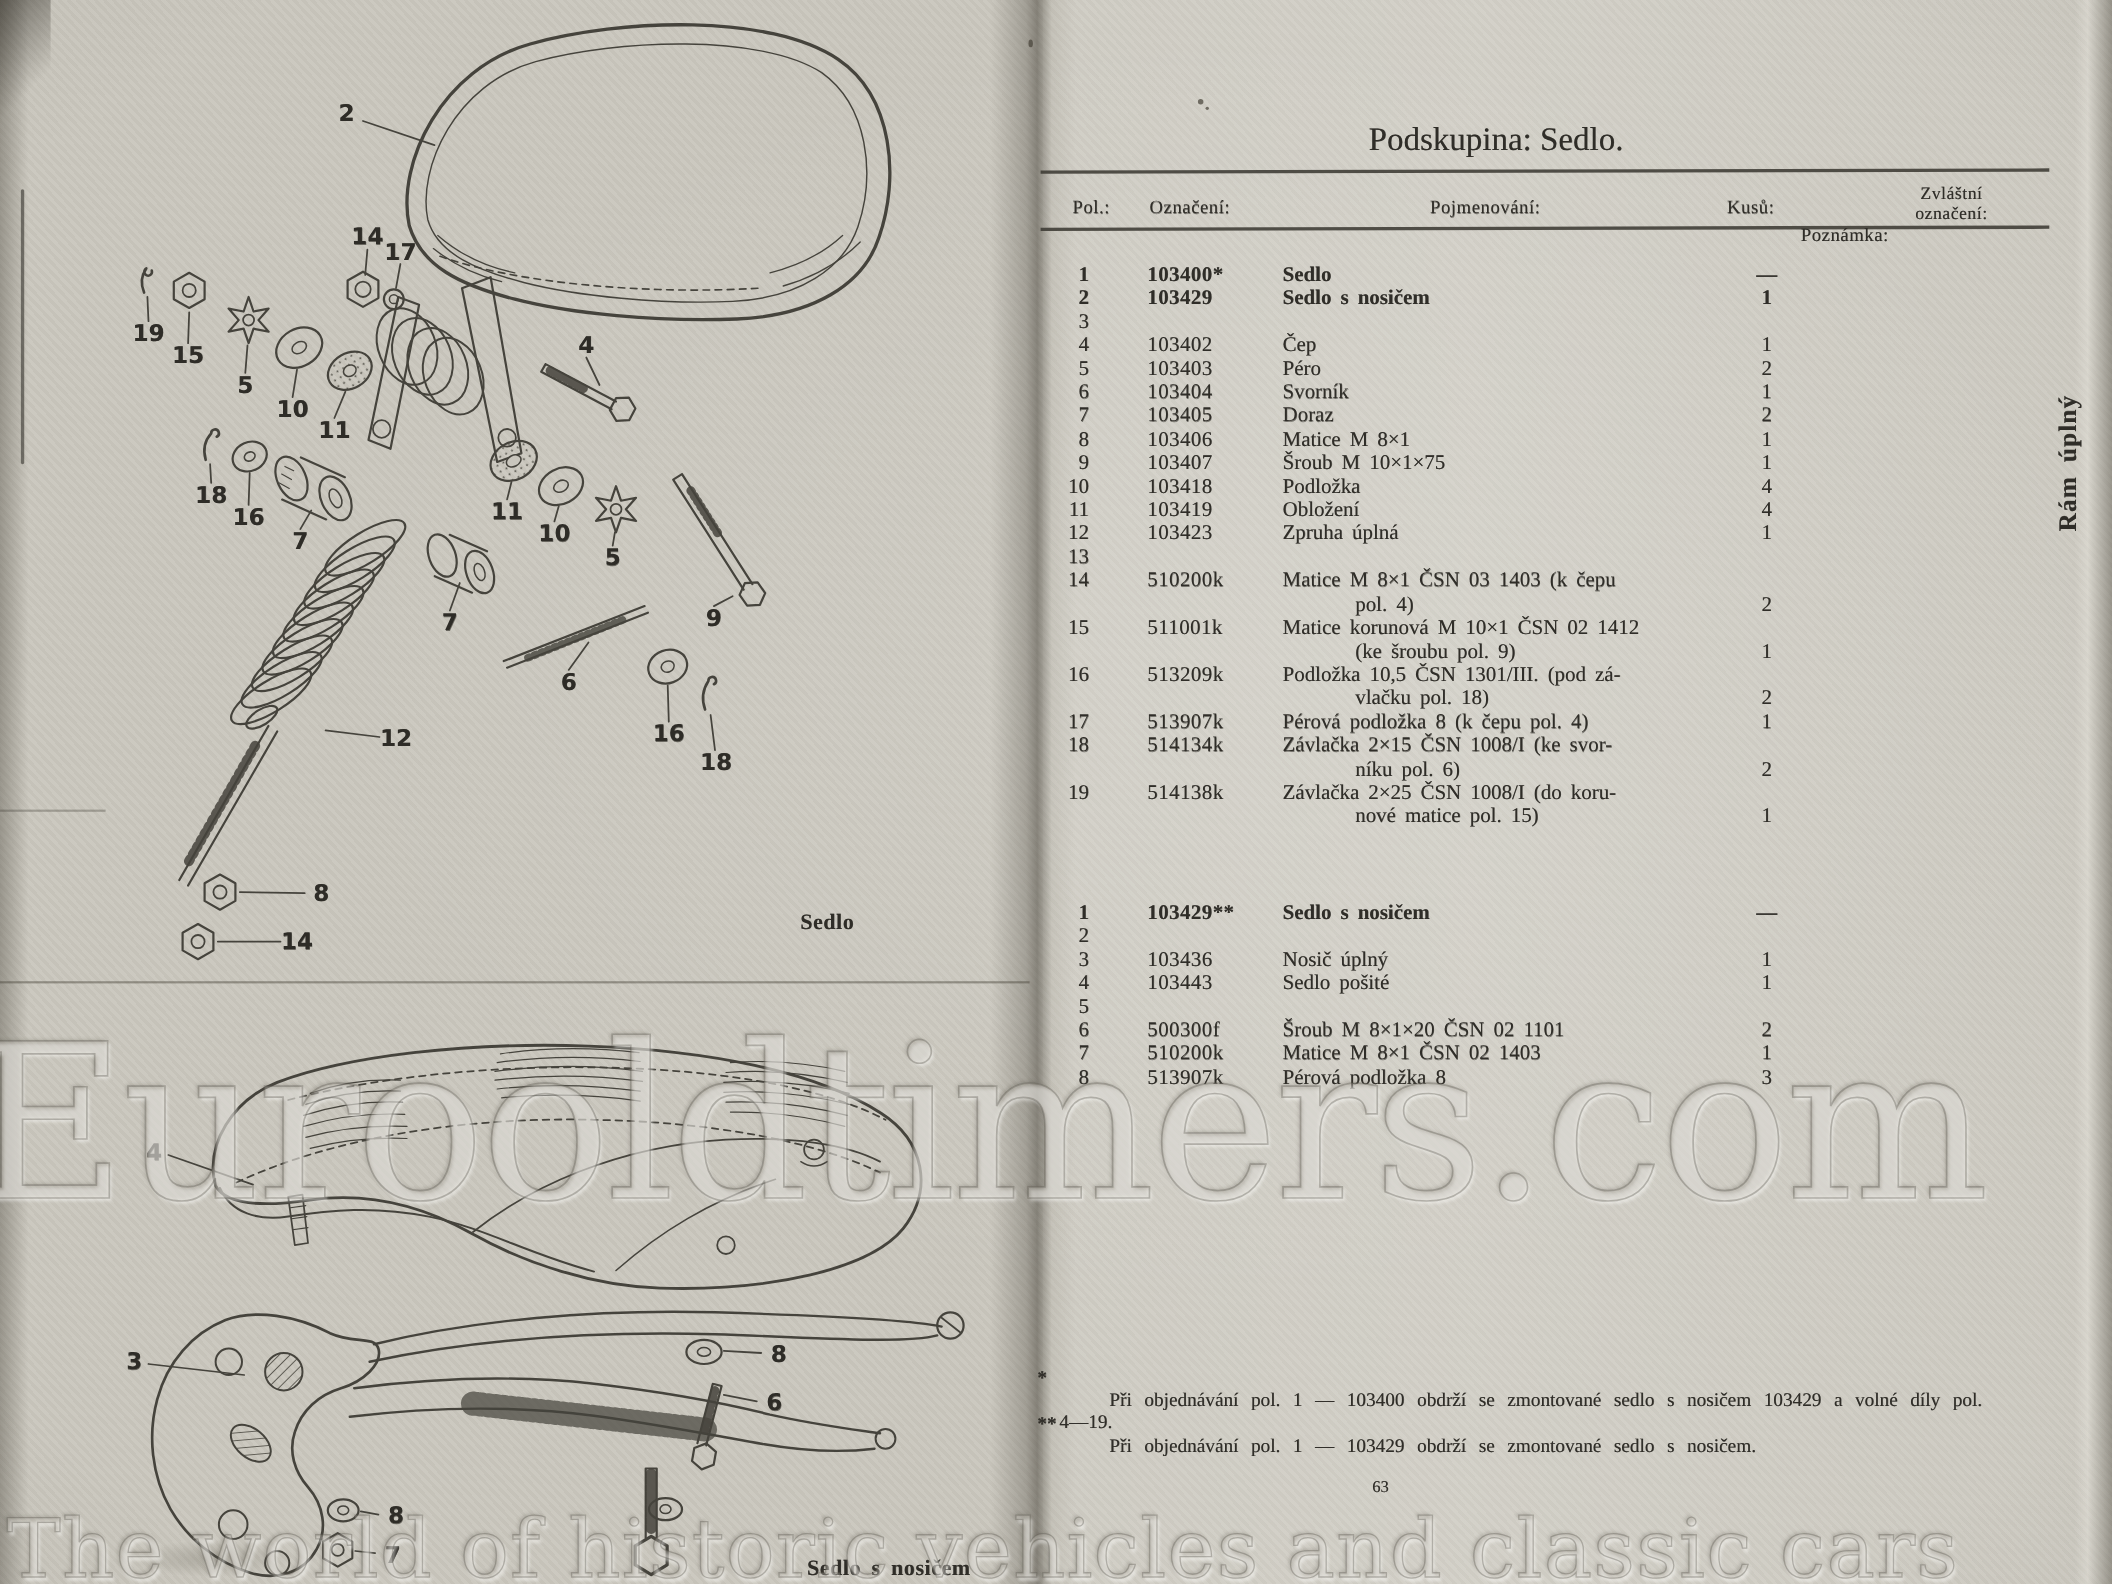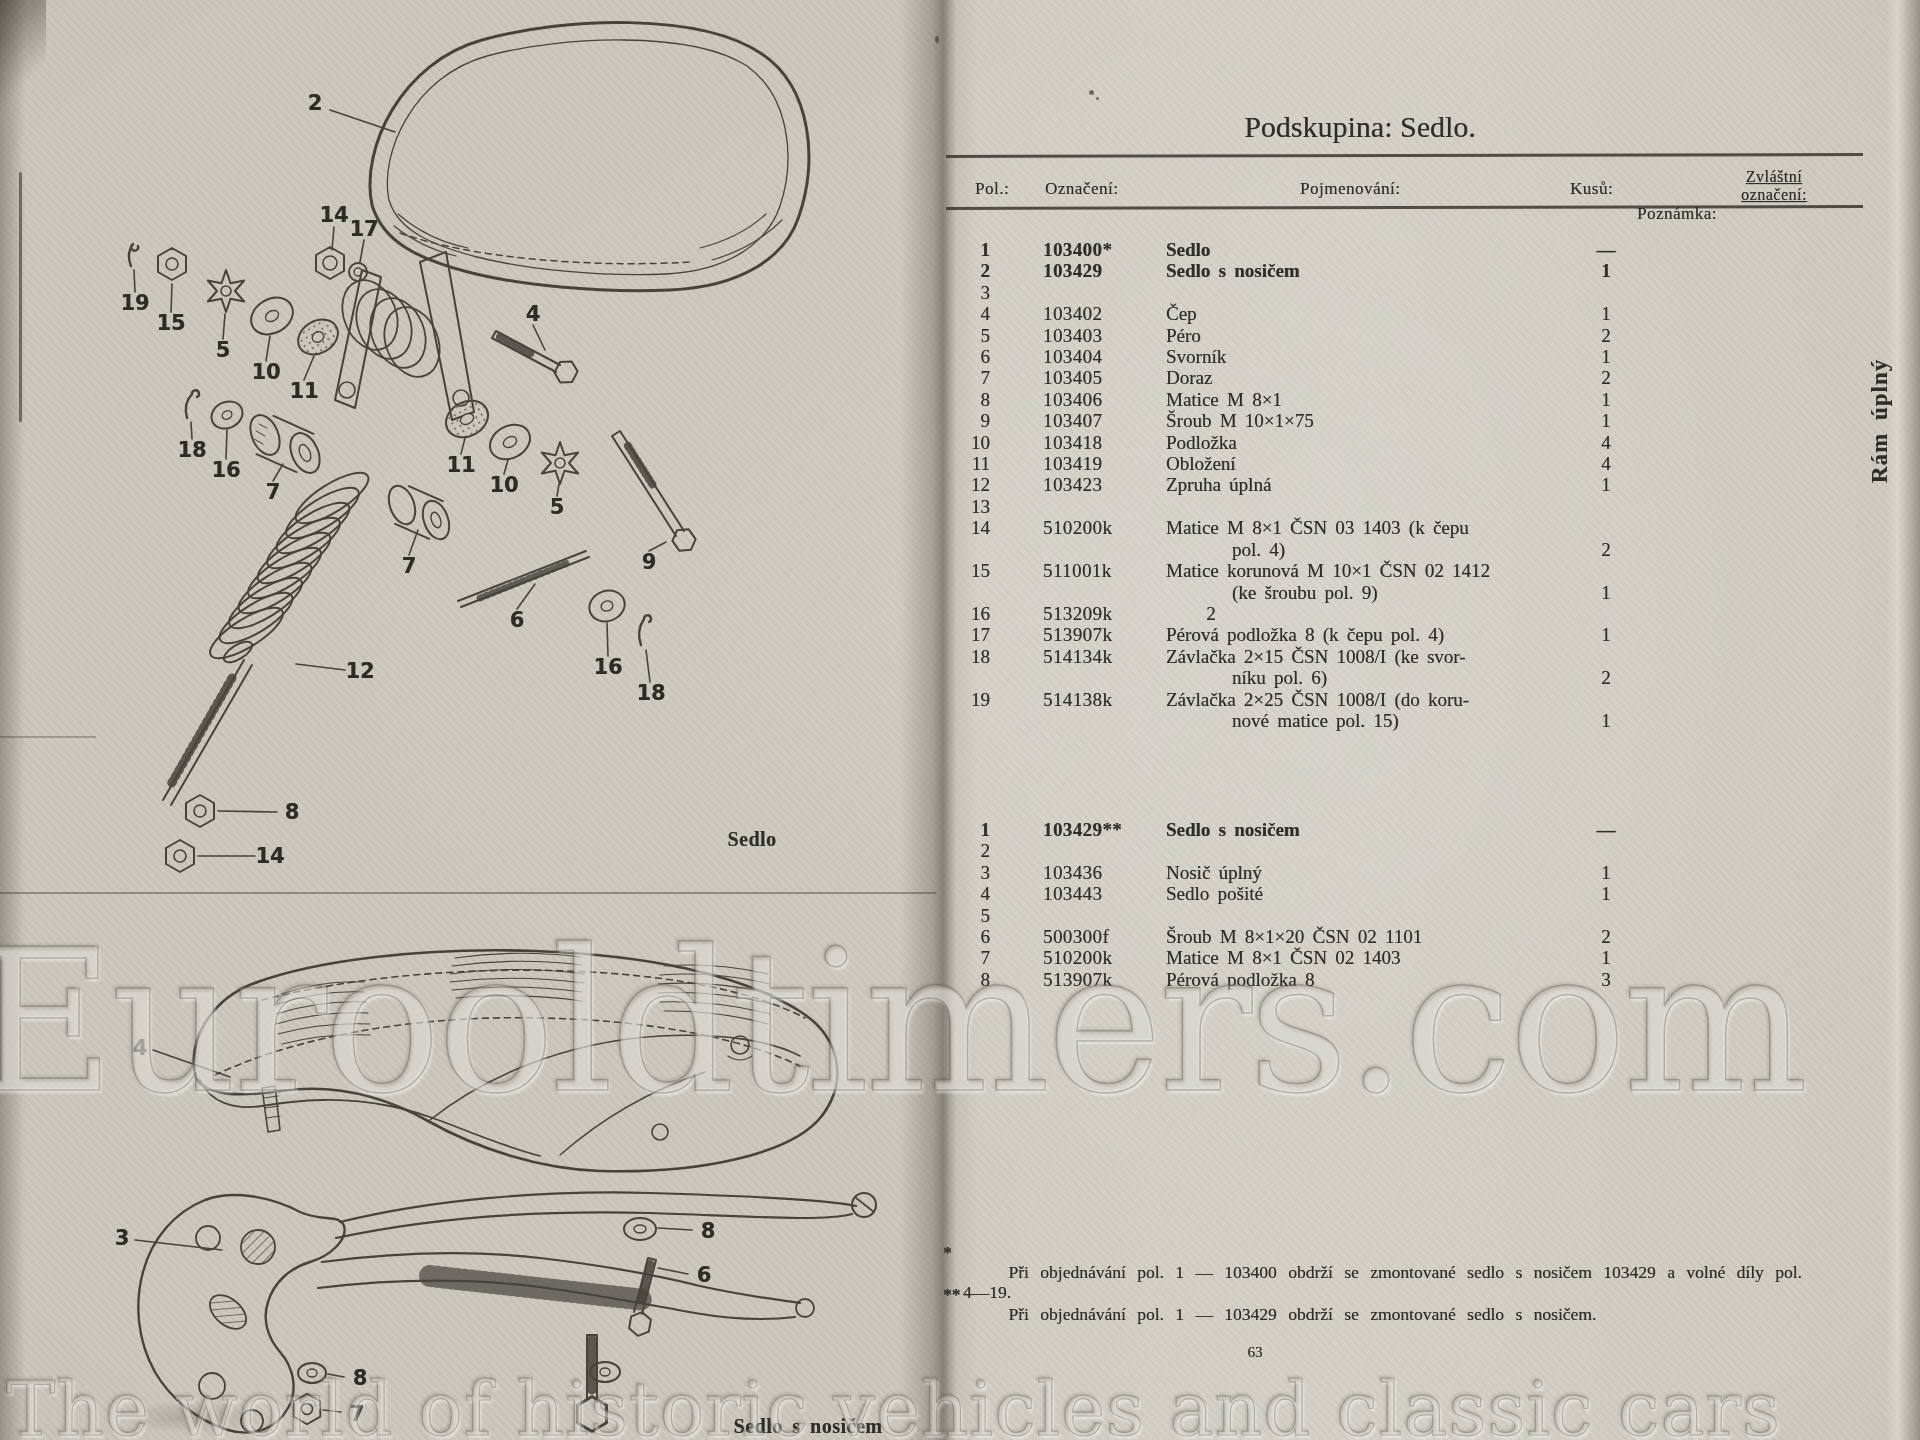--- a/index.html
+++ b/index.html
@@ -44,21 +44,21 @@
   .title b{font-weight:normal;}
   .rule{position:absolute;left:946px;width:917px;height:3px;background:#3c3a33;z-index:4;opacity:.88;transform:rotate(-.12deg);}
   .rule-1{top:154px;}
   .rule-2{top:206px;}
   .hdr{position:absolute;z-index:4;font-size:17px;letter-spacing:.5px;word-spacing:3px;}
   .hdr-pol{left:975px;top:179px;}
   .hdr-ozn{left:1045px;top:179px;}
   .hdr-name{left:1300px;top:179px;}
   .hdr-kusu{left:1570px;top:179px;}
   .hdr-note{left:1637px;top:179px;margin-top:25px;}
-  .hdr-spec{left:1712px;top:168px;width:124px;text-align:center;font-size:16px;line-height:18px;white-space:pre-line;text-decoration:underline;}
+  .hdr-spec{left:1712px;top:168px;width:124px;text-align:center;font-size:16px;line-height:18px;white-space:pre-line;}
   .tsection{position:absolute;left:948px;width:920px;z-index:4;}
   #sec0{top:239px;}
   #sec1{top:819px;}
   .prow{display:flex;align-items:flex-start;min-height:21.4px;line-height:21.4px;font-size:19px;}
   .prow.bold{font-weight:bold;}
   .c-pol{width:42px;text-align:right;flex:none;}
   .c-code{margin-left:53px;width:118px;flex:none;letter-spacing:.4px;}
   .c-name{margin-left:5px;width:390px;flex:none;white-space:pre-wrap;word-spacing:3.5px;}
   .c-qty{margin-left:10px;width:80px;flex:none;text-align:center;align-self:flex-end;}
   .footnote{position:absolute;left:963px;width:905px;z-index:4;font-size:17.5px;line-height:20px;word-spacing:7px;white-space:pre-wrap;}
@@ -426,20 +426,22 @@
       <div class="prow">
         <div class="c-pol">15</div>
         <div class="c-code">511001k</div>
         <div class="c-name">Matice korunová M 10×1 ČSN 02 1412
         (ke šroubu pol. 9)</div>
         <div class="c-qty">1</div>
       </div>
       <div class="prow">
         <div class="c-pol">16</div>
         <div class="c-code">513209k</div>
+        <div class="c-name">Podložka 10,5 ČSN 1301/III. (pod zá-
+        vlačku pol. 18)</div>
         <div class="c-qty">2</div>
       </div>
       <div class="prow">
         <div class="c-pol">17</div>
         <div class="c-code">513907k</div>
         <div class="c-name">Pérová podložka 8 (k čepu pol. 4)</div>
         <div class="c-qty">1</div>
       </div>
       <div class="prow">
         <div class="c-pol">18</div>

